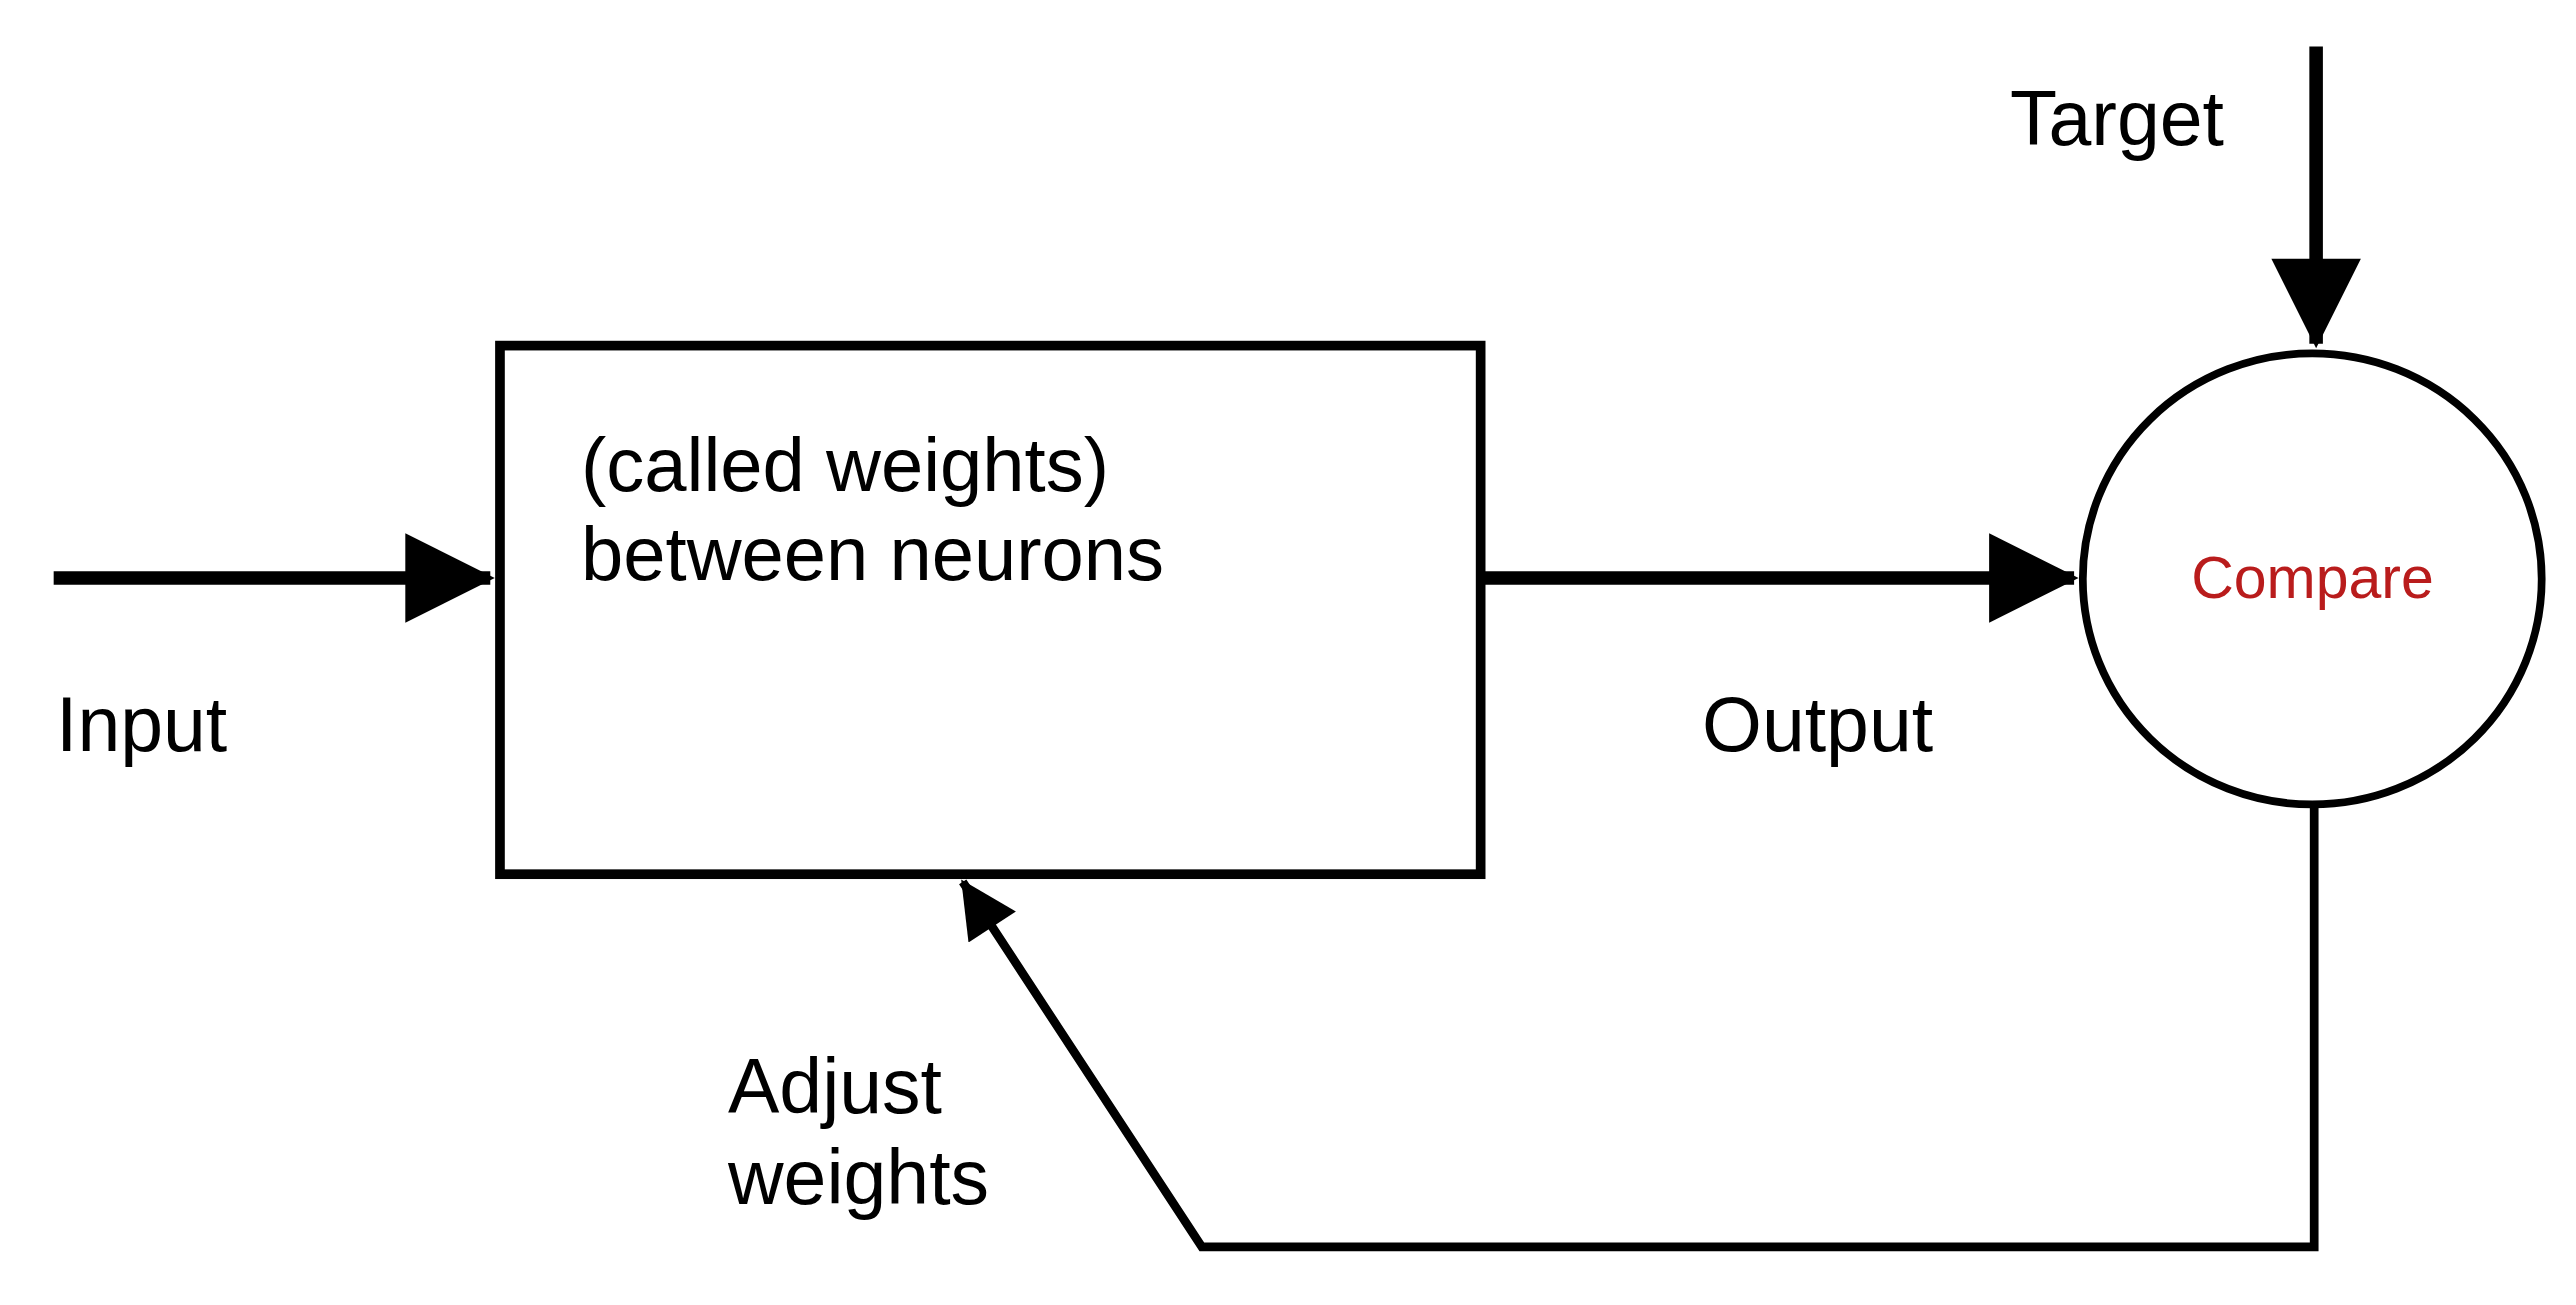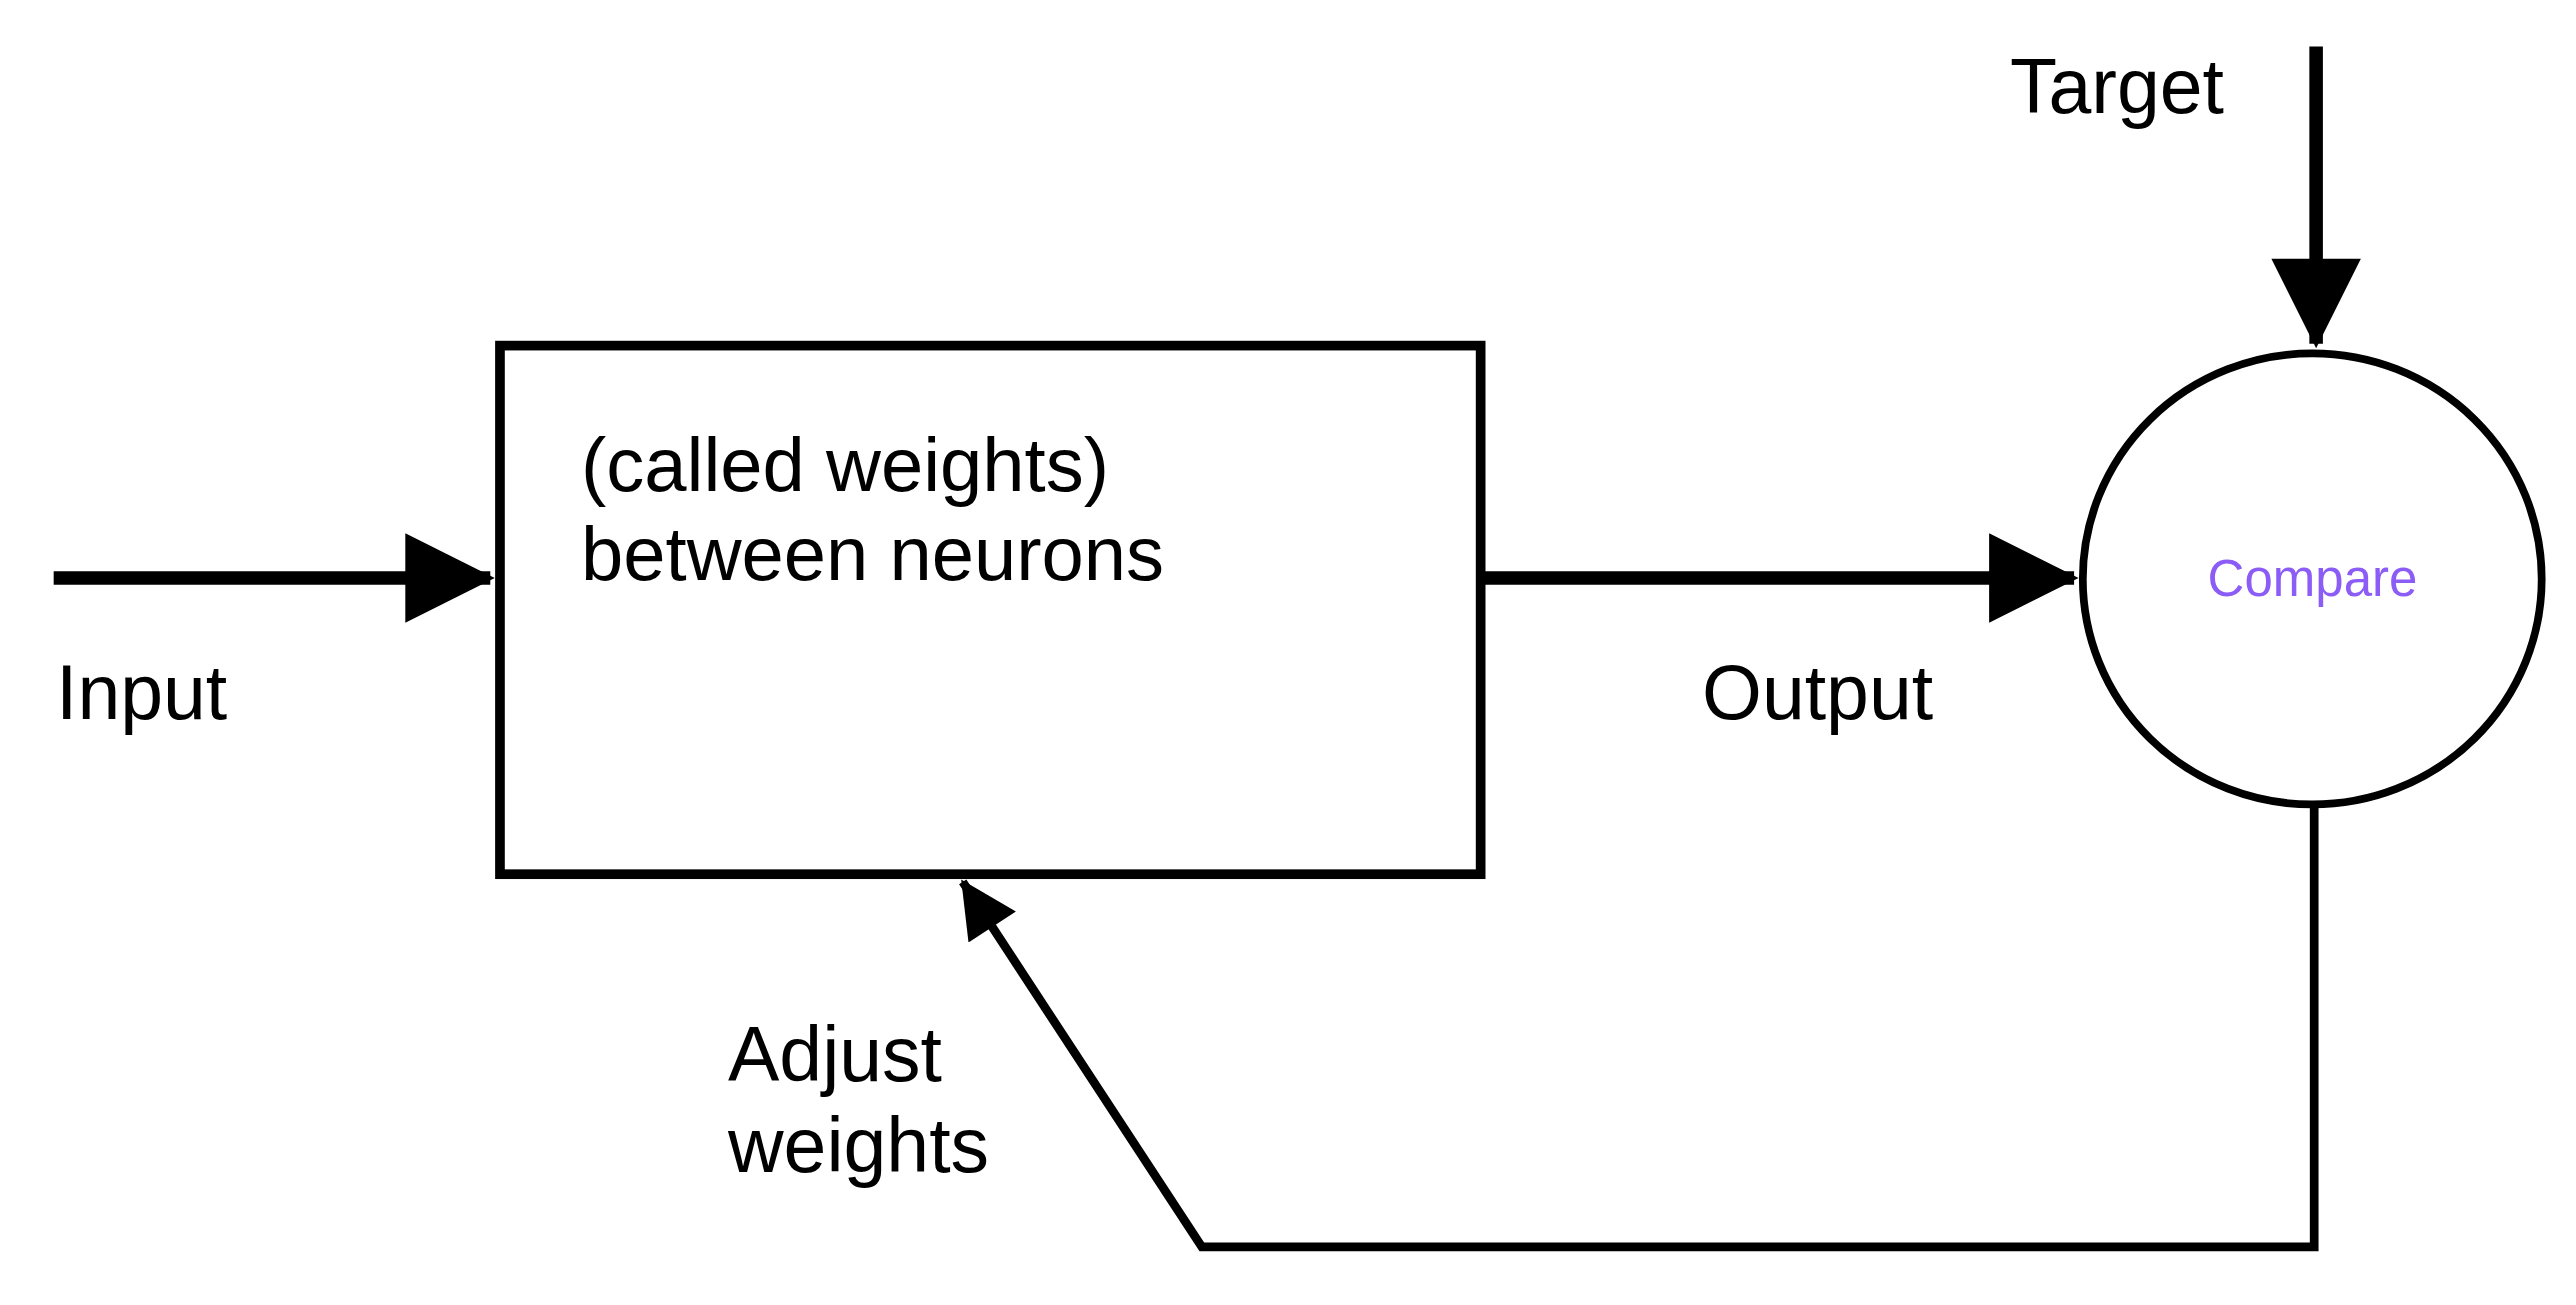--- a/index.html
+++ b/index.html
@@ -21,20 +21,21 @@
     inset: 0;
     width: 2576px;
     height: 1305px;
   }
   .lbl {
     position: absolute;
     font-size: 77px;
     line-height: 91px;
     color: #000000;
     white-space: nowrap;
+    margin-top: 32px;
   }
   #box-text {
     position: absolute;
     left: 581px;
     top: 420px;
     font-size: 76px;
     line-height: 89px;
     color: #000000;
     white-space: nowrap;
   }
@@ -46,23 +47,23 @@
     position: absolute;
     left: 2084px;
     top: 353px;
     width: 457px;
     height: 451px;
     display: flex;
     align-items: center;
     justify-content: center;
   }
   #compare-label {
-    font-size: 51px;
+    font-size: 59px;
     line-height: 77px;
-    color: #8b5cf6;
+    color: #b91c1c;
     white-space: nowrap;
   }
 </style>
 </head>
 <body>
 
 <div id="canvas" style="background: rgb(255, 255, 255); color: rgb(0, 0, 0);">
 
   <svg id="diagram-svg" viewBox="0 0 2660 1348" xmlns="http://www.w3.org/2000/svg">
     <defs>

